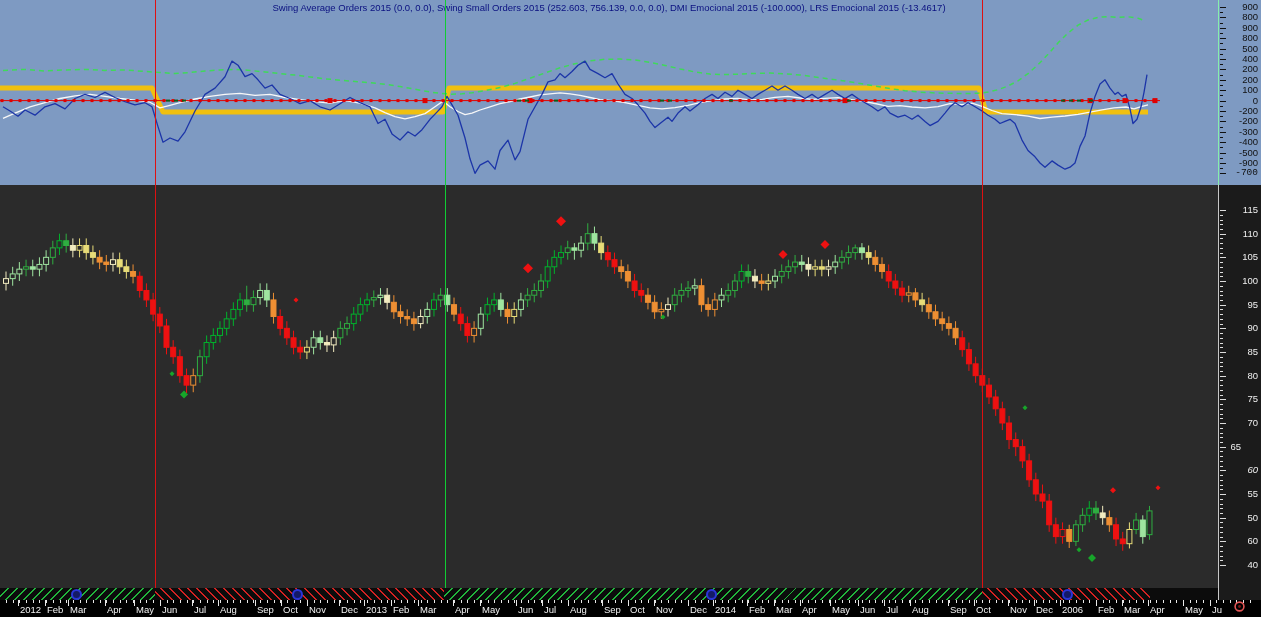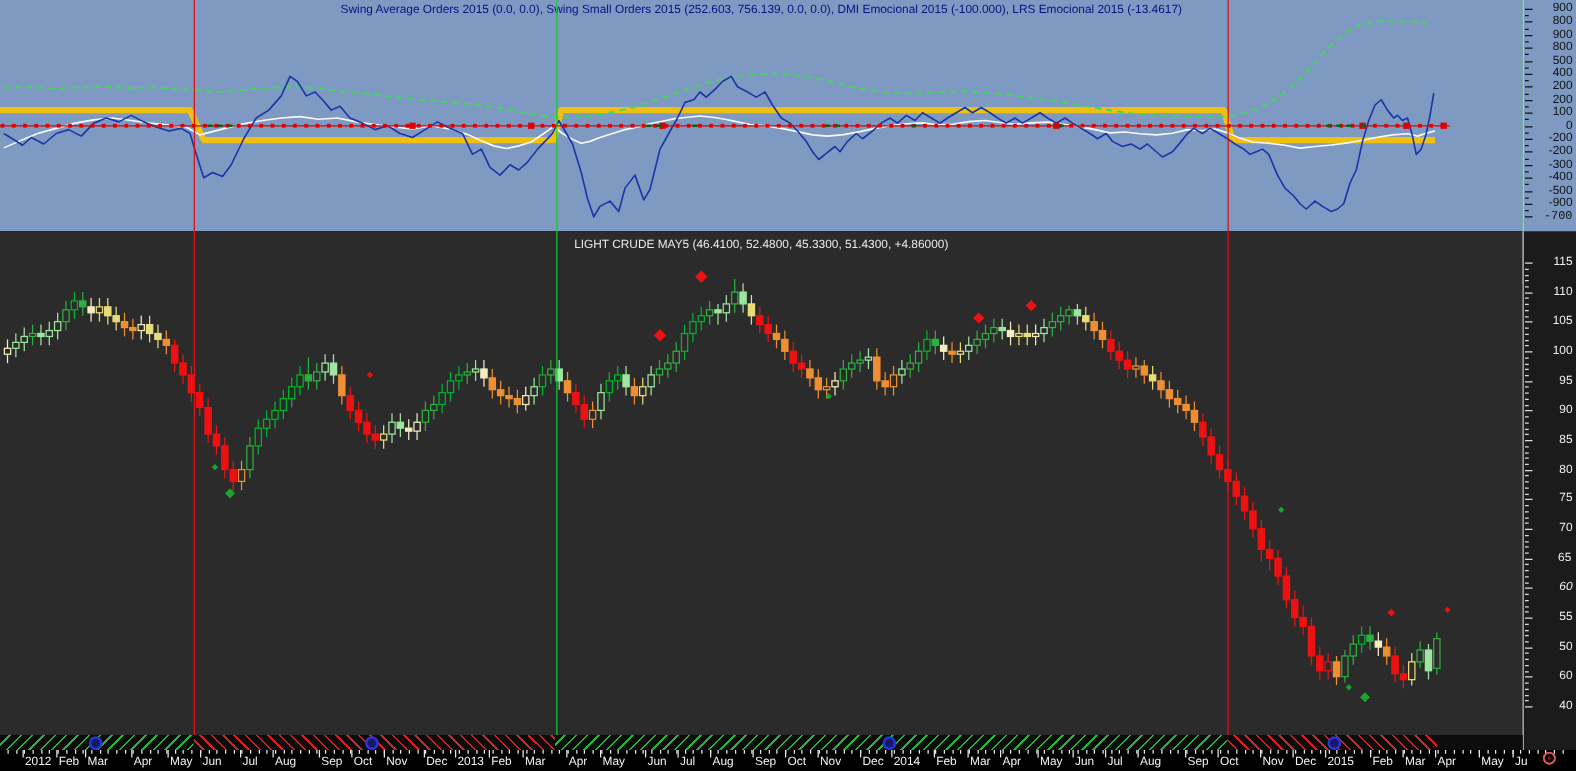--- a/index.html
+++ b/index.html
@@ -604,21 +604,20 @@
         <path d="M 296 112.4327 L 298.5 114.9327 L 296 117.4327 L 293.5 114.9327 Z" fill="#ee1111"></path>
         <path d="M 1113 302.21136 L 1116 305.21136 L 1113 308.21136 L 1110 305.21136 Z" fill="#ee1111"></path>
         <path d="M 1158 300.34471 L 1160.5 302.84471 L 1158 305.34471 L 1155.5 302.84471 Z" fill="#ee1111"></path>
         <path d="M 172 186.27217999999996 L 174.5 188.77217999999996 L 172 191.27217999999996 L 169.5 188.77217999999996 Z" fill="#17a52a"></path>
         <path d="M 184 205.5987 L 188 209.5987 L 184 213.5987 L 180 209.5987 Z" fill="#17a52a"></path>
         <path d="M 663 129.47257999999997 L 665.5 131.97257999999997 L 663 134.47257999999997 L 660.5 131.97257999999997 Z" fill="#17a52a"></path>
         <path d="M 1025 220.35193999999998 L 1027.5 222.85193999999998 L 1025 225.35193999999998 L 1022.5 222.85193999999998 Z" fill="#17a52a"></path>
         <path d="M 1079 362.35094 L 1081.5 364.85094 L 1079 367.35094 L 1076.5 364.85094 Z" fill="#17a52a"></path>
         <path d="M 1092 368.89754999999997 L 1096 372.89754999999997 L 1092 376.89754999999997 L 1088 372.89754999999997 Z" fill="#17a52a"></path>
       </svg>
-    <div id="main-title" class="panel-title">LIGHT CRUDE MAY5 (46.4100, 52.4800, 45.3300, 51.4300, +4.86000)</div>
   </div>
 
   <div id="main-axis">
       <div class="ax-tick" style="left: 1px; top: 25px; width: 6px; background: rgb(221, 221, 221);"></div>
       <div class="ax-label" style="right: 3px; top: 20px; color: rgb(240, 240, 240);">115</div>
       <div class="ax-tick" style="left: 1px; top: 29.7px; width: 2.5px; background: rgb(221, 221, 221);"></div>
       <div class="ax-tick" style="left: 1px; top: 34.5px; width: 2.5px; background: rgb(221, 221, 221);"></div>
       <div class="ax-tick" style="left: 1px; top: 39.2px; width: 2.5px; background: rgb(221, 221, 221);"></div>
       <div class="ax-tick" style="left: 1px; top: 43.9px; width: 2.5px; background: rgb(221, 221, 221);"></div>
       <div class="ax-tick" style="left: 1px; top: 48.7px; width: 6px; background: rgb(221, 221, 221);"></div>
@@ -669,21 +668,21 @@
       <div class="ax-tick" style="left: 1px; top: 223.8px; width: 2.5px; background: rgb(221, 221, 221);"></div>
       <div class="ax-tick" style="left: 1px; top: 228.5px; width: 2.5px; background: rgb(221, 221, 221);"></div>
       <div class="ax-tick" style="left: 1px; top: 233.3px; width: 2.5px; background: rgb(221, 221, 221);"></div>
       <div class="ax-tick" style="left: 1px; top: 238px; width: 6px; background: rgb(221, 221, 221);"></div>
       <div class="ax-label" style="right: 3px; top: 232.998px; color: rgb(240, 240, 240);">70</div>
       <div class="ax-tick" style="left: 1px; top: 242.7px; width: 2.5px; background: rgb(221, 221, 221);"></div>
       <div class="ax-tick" style="left: 1px; top: 247.5px; width: 2.5px; background: rgb(221, 221, 221);"></div>
       <div class="ax-tick" style="left: 1px; top: 252.2px; width: 2.5px; background: rgb(221, 221, 221);"></div>
       <div class="ax-tick" style="left: 1px; top: 256.9px; width: 2.5px; background: rgb(221, 221, 221);"></div>
       <div class="ax-tick" style="left: 1px; top: 261.7px; width: 6px; background: rgb(221, 221, 221);"></div>
-      <div class="ax-label" style="right: 4px; top: 256.665px; color: rgb(240, 240, 240);">65</div>
+      <div class="ax-label" style="right: 20px; top: 256.665px; color: rgb(240, 240, 240);">65</div>
       <div class="ax-tick" style="left: 1px; top: 266.4px; width: 2.5px; background: rgb(221, 221, 221);"></div>
       <div class="ax-tick" style="left: 1px; top: 271.1px; width: 2.5px; background: rgb(221, 221, 221);"></div>
       <div class="ax-tick" style="left: 1px; top: 275.9px; width: 2.5px; background: rgb(221, 221, 221);"></div>
       <div class="ax-tick" style="left: 1px; top: 280.6px; width: 2.5px; background: rgb(221, 221, 221);"></div>
       <div class="ax-tick" style="left: 1px; top: 285.3px; width: 6px; background: rgb(221, 221, 221);"></div>
       <div class="ax-label" style="right: 3px; top: 280.332px; color: rgb(240, 240, 240); font-style: italic;">60</div>
       <div class="ax-tick" style="left: 1px; top: 290.1px; width: 2.5px; background: rgb(221, 221, 221);"></div>
       <div class="ax-tick" style="left: 1px; top: 294.8px; width: 2.5px; background: rgb(221, 221, 221);"></div>
       <div class="ax-tick" style="left: 1px; top: 299.5px; width: 2.5px; background: rgb(221, 221, 221);"></div>
       <div class="ax-tick" style="left: 1px; top: 304.3px; width: 2.5px; background: rgb(221, 221, 221);"></div>
@@ -975,21 +974,21 @@
       <div class="tl-label" style="left: 912px;">Aug</div>
       <div class="tl-tick" style="left: 948px; height: 6px;"></div>
       <div class="tl-label" style="left: 950px;">Sep</div>
       <div class="tl-tick" style="left: 974px; height: 6px;"></div>
       <div class="tl-label" style="left: 976px;">Oct</div>
       <div class="tl-tick" style="left: 1008px; height: 6px;"></div>
       <div class="tl-label" style="left: 1010px;">Nov</div>
       <div class="tl-tick" style="left: 1034px; height: 6px;"></div>
       <div class="tl-label" style="left: 1036px;">Dec</div>
       <div class="tl-tick" style="left: 1060px; height: 6px;"></div>
-      <div class="tl-label" style="left: 1062px;">2015</div>
+      <div class="tl-label" style="left: 1062px;">2006</div>
       <div class="tl-tick" style="left: 1096px; height: 6px;"></div>
       <div class="tl-label" style="left: 1098px;">Feb</div>
       <div class="tl-tick" style="left: 1122px; height: 6px;"></div>
       <div class="tl-label" style="left: 1124px;">Mar</div>
       <div class="tl-tick" style="left: 1148px; height: 6px;"></div>
       <div class="tl-label" style="left: 1150px;">Apr</div>
       <div class="tl-tick" style="left: 1183px; height: 6px;"></div>
       <div class="tl-label" style="left: 1185px;">May</div>
       <div class="tl-tick" style="left: 1210px; height: 6px;"></div>
       <div class="tl-label" style="left: 1212px;">Ju</div>

